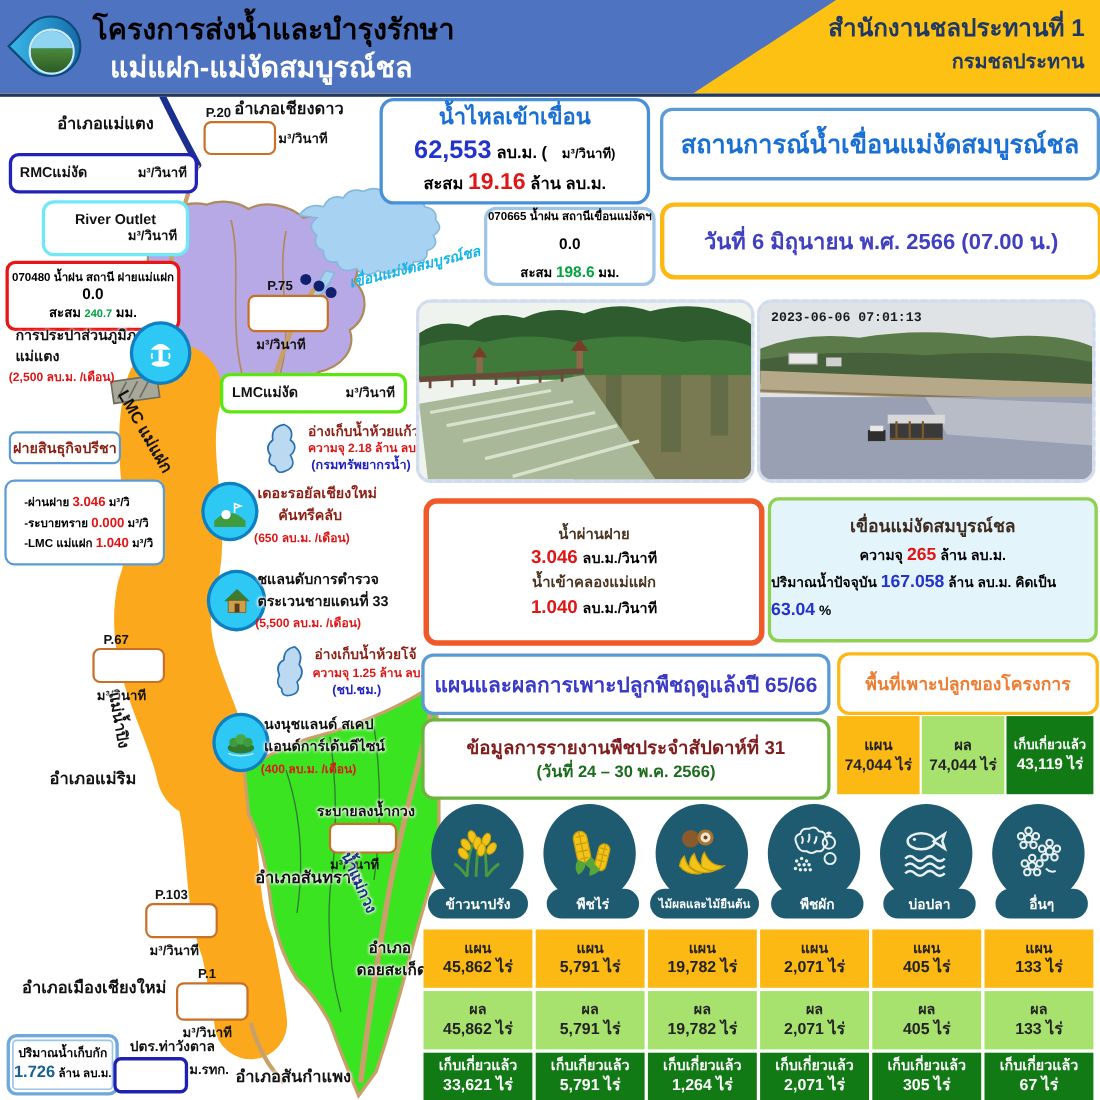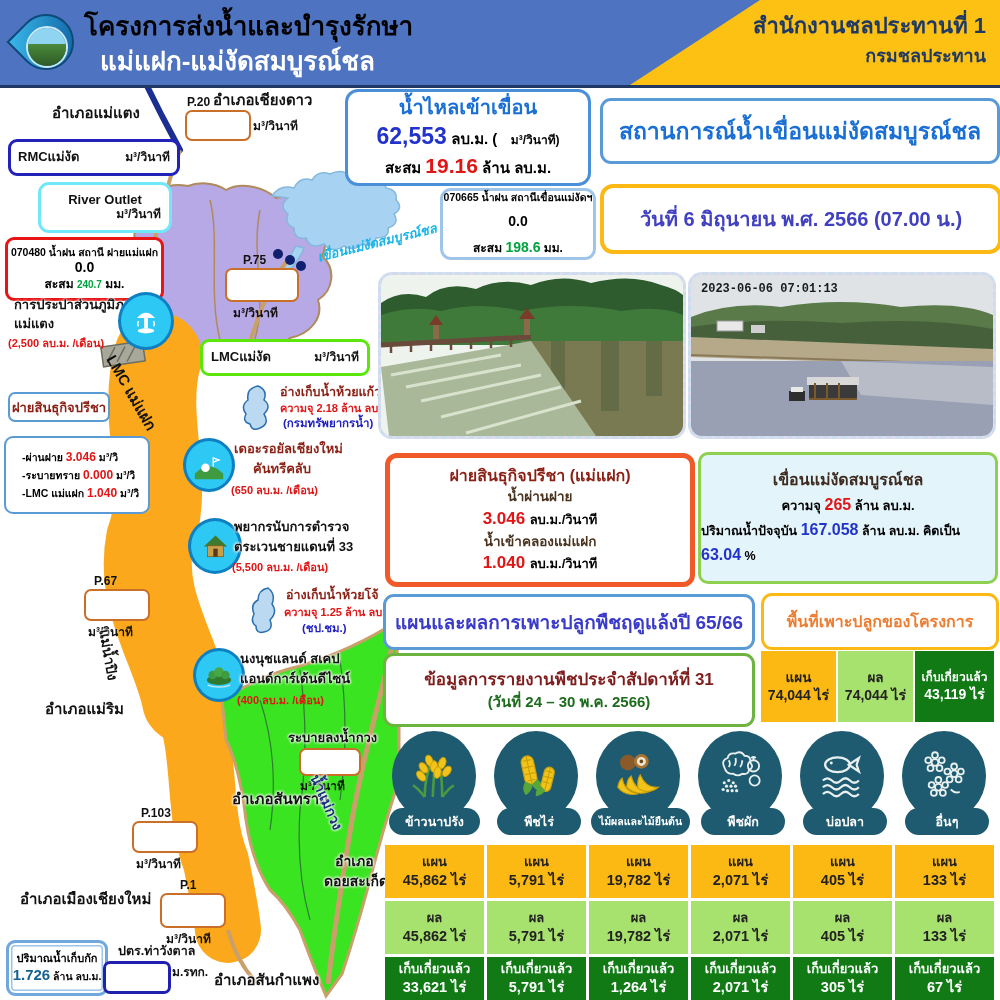--- a/index.html
+++ b/index.html
@@ -180,21 +180,21 @@
   <div class="lbl halo darkred" style="left:234px;top:462px;font-size:13px;margin-left:19px;">คันทรีคลับ</div>
   <div class="lbl quota" style="left:231px;top:484px;">(650 ลบ.ม. /เดือน)</div>
 
   <div class="mapicon" style="left:188px;top:518px;width:48px;height:50px;">
     <svg width="35" height="35" viewBox="0 0 48 48">
         <polygon points="8,24 24,9 40,24" fill="#3f7a2f"></polygon>
         <rect x="13" y="23" width="22" height="15" fill="#caa14a" stroke="#7a5a1a"></rect>
         <rect x="21" y="27" width="6" height="11" fill="#5a3a1a"></rect>
       </svg>
   </div>
-  <div class="lbl halo" style="left:234px;top:520px;font-size:13px;">พยากรนับการตำรวจ</div>
+  <div class="lbl halo" style="left:234px;top:520px;font-size:13px;">ชแลนดับการตำรวจ</div>
   <div class="lbl halo" style="left:234px;top:540px;font-size:13px;">ตระเวนชายแดนที่ 33</div>
   <div class="lbl quota" style="left:232px;top:561px;">(5,500 ลบ.ม. /เดือน)</div>
 
   <div class="lbl" style="left:94px;top:575px;font-size:12px;">P.67</div>
   <div class="gauge" style="left:84px;top:589px;width:62px;height:28px;"></div>
   <div class="unitlbl" style="left:88px;top:622px;">ม³/วินาที</div>
 
   <div class="lbl halo darkred" style="left:286px;top:588px;font-size:12.5px;">อ่างเก็บน้ำห้วยโจ้</div>
   <div class="lbl halo red" style="left:284px;top:606px;font-size:11px;">ความจุ 1.25 ล้าน ลบ.ม.</div>
   <div class="lbl halo" style="left:302px;top:622px;font-size:11.5px;color:#2020c0;">(ชป.ชม.)</div>
@@ -293,21 +293,20 @@
       <rect x="118" y="108" width="48" height="16" fill="#3a3a3a"></rect>
       <rect x="116" y="102" width="52" height="8" fill="#d8d8d8"></rect>
       <rect x="98" y="116" width="16" height="10" fill="#2e2e2e"></rect>
         <rect x="100" y="112" width="12" height="5" fill="#e8e8e8"></rect>
       <path d="M118,124 l48,0 M124,108 l0,16 M136,108 l0,16 M148,108 l0,16" stroke="#7a5a2a" stroke-width="2"></path>
     </svg>
     <div class="lbl" style="left:10px;top:8px;font-size:12px;color:#1a1a1a;font-family:'Liberation Mono','DejaVu Sans Mono',monospace;">2023-06-06 07:01:13</div>
   </div>
 
   <div class="wbox" style="left:385px;top:453px;width:300px;height:124px;border:5px solid #f05a28;border-radius:12px;display:flex;flex-direction:column;align-items:center;justify-content:center;line-height:1.45;">
-    <span class="darkred" style="font-size:16px;font-weight:bold;">ฝายสินธุกิจปรีชา (แม่แฝก)</span>
     <span style="font-size:13.5px;font-weight:bold;color:#4a3420;">น้ำผ่านฝาย</span>
     <span style="font-weight:bold;"><span class="red" style="font-size:17px;">3.046</span> <span style="font-size:13px;">ลบ.ม./วินาที</span></span>
     <span style="font-size:13.5px;font-weight:bold;color:#4a3420;">น้ำเข้าคลองแม่แฝก</span>
     <span style="font-weight:bold;"><span class="red" style="font-size:17px;">1.040</span> <span style="font-size:13px;">ลบ.ม./วินาที</span></span>
   </div>
 
   <div class="wbox" style="left:698px;top:452px;width:294px;height:126px;border:3.5px solid #8ed050;border-radius:10px;background:#e3f4fb;display:flex;flex-direction:column;align-items:center;justify-content:center;line-height:1.55;">
     <span style="font-size:16px;font-weight:bold;color:#3d2b1f;">เขื่อนแม่งัดสมบูรณ์ชล</span>
     <span style="font-size:13px;font-weight:bold;"><span>ความจุ</span> <span class="red" style="font-size:16px;">265</span> <span>ล้าน ลบ.ม.</span></span>
     <span style="font-size:12.5px;font-weight:bold;"><span>ปริมาณน้ำปัจจุบัน</span> <span class="blue-v" style="font-size:16px;">167.058</span> <span>ล้าน ลบ.ม.</span> <span>คิดเป็น</span> <span class="blue-v" style="font-size:16px;">63.04</span> <span>%</span></span>

